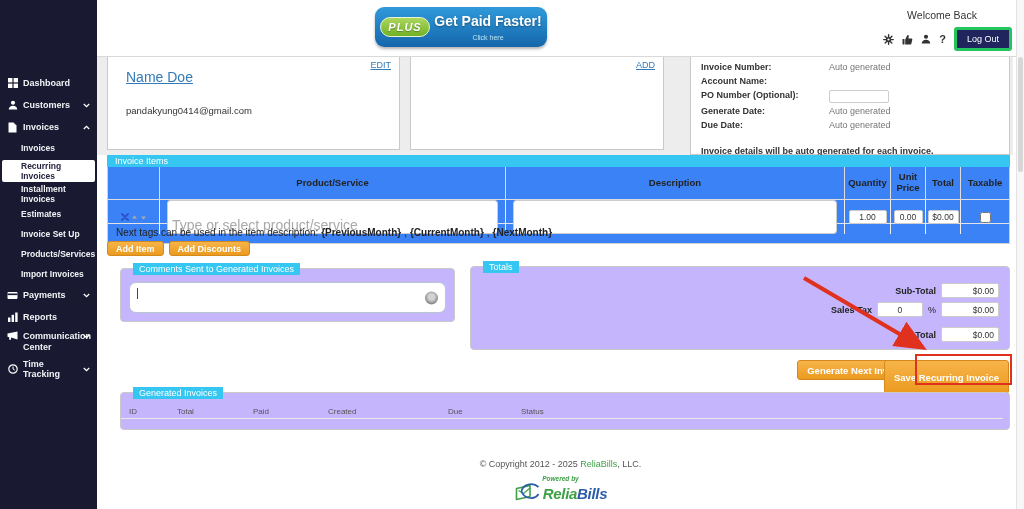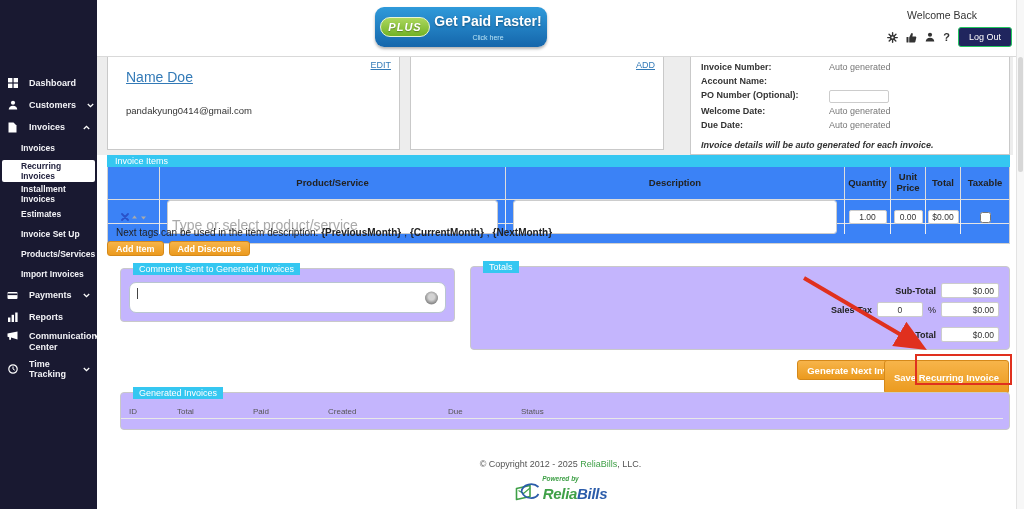--- a/index.html
+++ b/index.html
@@ -3,58 +3,58 @@
 <meta charset="utf-8">
 <style>
 *{margin:0;padding:0;box-sizing:border-box}
 html,body{width:1024px;height:509px}
 body{font-family:"Liberation Sans",sans-serif;background:#fff;position:relative;overflow:hidden;font-size:10px;color:#333}
 .page{position:absolute;inset:0}
 
 
 .sidebar{position:absolute;left:0;top:0;width:97px;height:509px;background:#191931;z-index:6}
 .side-nav{padding-top:72px;display:flex;flex-direction:column}
-.nav-item{display:flex;align-items:center;gap:11px;padding:0 7px;height:22px;color:#f2f2f6;font-size:9px;font-weight:700;cursor:pointer}
+.nav-item{display:flex;align-items:center;gap:5px;padding:0 7px;height:22px;color:#f2f2f6;font-size:9px;font-weight:700;cursor:pointer}
 .nav-item .nicon{width:11px;display:flex;justify-content:center;flex:none}
 .chev{margin-left:auto;display:flex}
 .sub-item{display:flex;align-items:center;height:20px;padding-left:21px;color:#f2f2f6;font-size:8.5px;font-weight:700;cursor:pointer}
 .sub-item.active{background:#fff;color:#23233f;margin:2px 2px;border-radius:2px;height:22px;padding-left:19px}
 .two-line{height:30px;align-items:flex-start;padding-top:3px}
 .two-line .nlabel{line-height:1.25;width:54px}
 .two-line .chev{margin-top:3px}
 
 
 .topbar{position:absolute;left:97px;top:0;width:927px;height:57px;background:#fff;border-bottom:1px solid #d9d9d9;z-index:5}
 .banner{position:absolute;left:278px;top:7px;width:172px;height:40px;background:linear-gradient(180deg,#2f9ada,#1566ab);border-radius:9px;box-shadow:0 2px 3px rgba(0,0,0,.3);cursor:pointer}
 .plus-pill{position:absolute;left:5px;top:10px;width:50px;height:20px;background:linear-gradient(180deg,#acd75d,#72b226);border:1px solid #e9f4d4;border-radius:11px;color:#fff;font-weight:700;font-style:italic;font-size:11px;display:flex;align-items:center;justify-content:center;letter-spacing:1px;text-shadow:0 1px 1px rgba(0,0,0,.3)}
 .banner-title{position:absolute;left:58px;right:4px;top:6px;text-align:center;color:#fff;font-size:14px;font-weight:700;text-shadow:0 1px 2px rgba(0,0,0,.35);white-space:nowrap}
 .banner-sub{position:absolute;left:58px;right:4px;top:27px;text-align:center;color:#b9e4f6;font-size:7px;cursor:pointer}
 .user-area{position:absolute;right:12px;top:9px;width:140px;text-align:center}
 .welcome{font-size:10.5px;color:#333}
 .user-actions{margin-top:6px;display:flex;align-items:center;justify-content:flex-end;gap:8px}
 .hicon{display:flex;color:#333;cursor:pointer}
 .help{font-size:11px;font-weight:700;line-height:11px}
-.logout{background:#20255e;color:#fff;font-size:9px;border:1px solid #22c55e;border-radius:3px;padding:4px 10px;font-family:inherit;cursor:pointer}
+.logout{background:#20255e;color:#fff;font-size:9px;border:3px solid #22c55e;border-radius:3px;padding:4px 10px;font-family:inherit;cursor:pointer}
 
 
 .content{position:absolute;left:97px;top:0;width:927px;height:509px;background:#fff;z-index:1}
 .cards-bg{position:absolute;left:0;top:57px;width:916px;height:98px;background:#ededed}
 .card{position:absolute;top:57px;height:93px;background:#fff;border:1px solid #c9c9c9;border-top:none}
 .card1{left:10px;width:293px}
 .card2{left:313px;width:254px}
 .card3{left:593px;width:320px;height:98px}
 .card-link{position:absolute;top:3px;right:8px;font-size:9px;color:#337ab7;text-decoration:underline;cursor:pointer}
 .cust-name{position:absolute;left:18px;top:12px;font-size:14px;color:#337ab7;text-decoration:underline;cursor:pointer}
 .cust-email{position:absolute;left:18px;top:48px;font-size:9.5px;color:#333}
 .c3-inner{padding:5px 10px;font-size:9px}
 .detail-row{display:flex;margin-bottom:3px;min-height:11px}
 .detail-label{width:128px;font-weight:700;color:#333;flex:none}
 .detail-value{color:#777}
 .po-input{width:60px;height:13px;border:1px solid #ccc;border-radius:2px;font-size:8.5px;padding:0 3px;font-family:inherit}
-.detail-note{font-weight:700;font-style:italic;color:#333;margin-top:9px}
+.detail-note{font-weight:700;color:#333;margin-top:15px}
 
 
 .items-section{position:absolute;left:10px;top:155px;width:903px}
 .section-bar{height:12px;background:#35c7f1;color:#fff;font-size:9px;line-height:12px;padding-left:8px}
 .items-box{border:1px solid #d0d0d0;border-top:none;background:#3b82f6}
 .items-grid{display:grid;grid-template-columns:51px 346px 339px 46px 35px 35px 1fr}
 .items-grid.header{height:33px;border-bottom:1px solid #ddd}
 .items-grid.header .c{display:flex;align-items:center;justify-content:center;font-weight:700;font-size:9.5px;color:#222;text-align:center;border-left:1px solid #ddd;line-height:1.15}
 .items-grid.header .c:first-child{border-left:none}
 .items-grid.row{height:24px;border-bottom:1px solid #e4e4e4}
@@ -291,21 +291,21 @@
         </div>
         <div class="detail-row">
           <span class="detail-label">Account Name:</span>
           <span class="detail-value"></span>
         </div>
         <div class="detail-row">
           <span class="detail-label">PO Number (Optional):</span>
           <input class="po-input" type="text" value="" style="">
         </div>
         <div class="detail-row">
-          <span class="detail-label">Welcome Date:</span>
+          <span class="detail-label">Generate Date:</span>
           <span class="detail-value">Auto generated</span>
         </div>
         <div class="detail-row">
           <span class="detail-label">Due Date:</span>
           <span class="detail-value">Auto generated</span>
         </div>
         <div class="detail-note">Invoice details will be auto generated for each invoice.</div>
       </div>
     </div>
 

